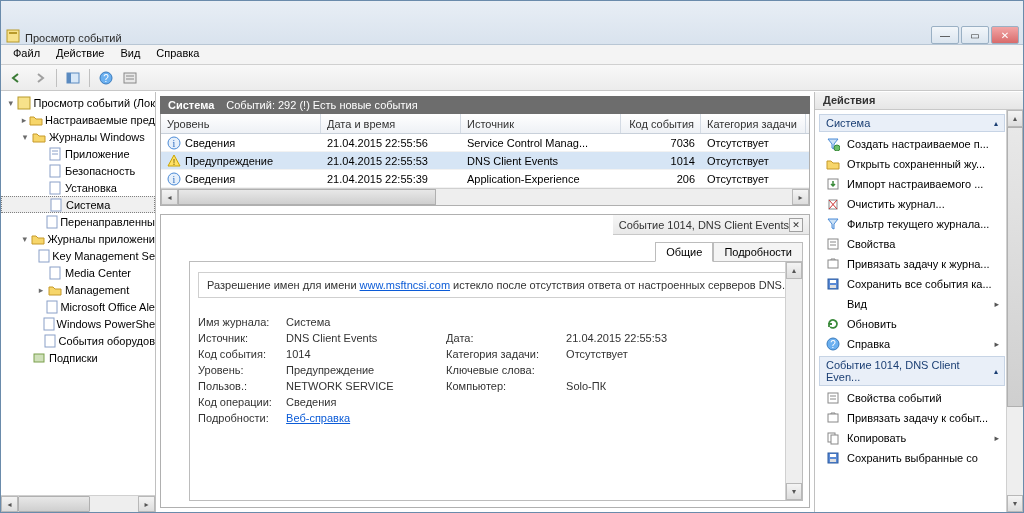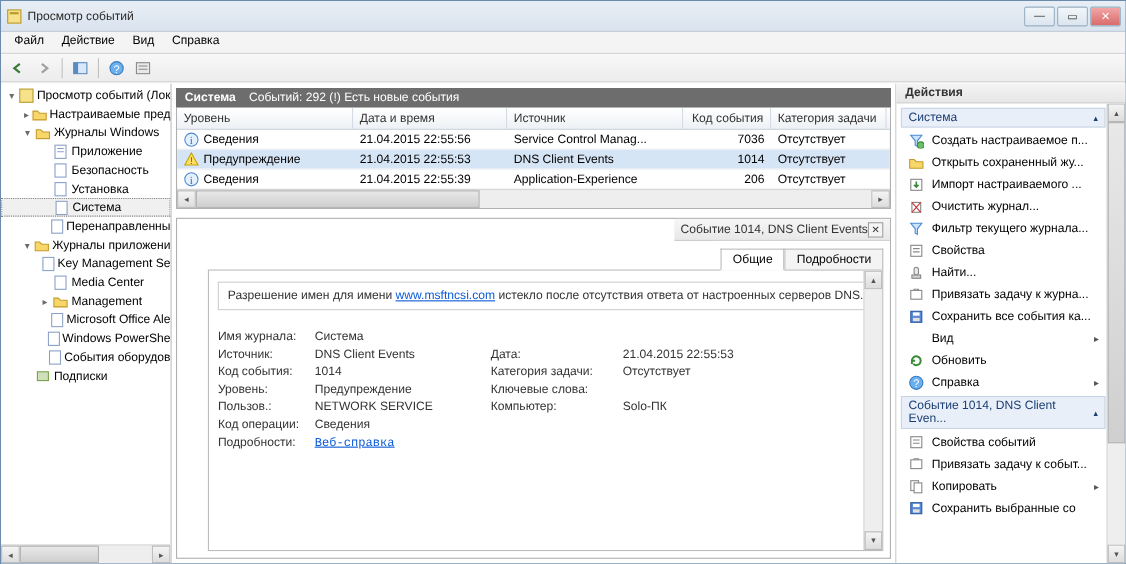--- a/index.html
+++ b/index.html
@@ -1,19 +1,19 @@
 <!DOCTYPE html>
 <html><head>
 <meta charset="utf-8">
 <style>
 * { box-sizing: border-box; margin: 0; padding: 0; }
 body { font-family: "Segoe UI", Tahoma, sans-serif; font-size: 11px; background: #fff; width: 1024px; height: 513px; overflow: hidden; position: relative; }
 
 .window { width:1024px; height:513px; border:1px solid #6a8bab; display:flex; flex-direction:column; background:#f0f0f0;}
-.titlebar { height:28px; background:linear-gradient(#e8eef5,#d9e3ee); display:flex; align-items:center; padding:0 4px; border-bottom:1px solid #b8c6d4;}
+.titlebar { height:44px; background:linear-gradient(#e8eef5,#d9e3ee); display:flex; align-items:flex-end; padding:0 4px; border-bottom:1px solid #b8c6d4;}
 .titlebar .ticn{width:16px;height:16px;margin-right:4px;display:inline-flex;align-items:center;justify-content:center;}
 .titlebar .title{flex:1;color:#2a2a2a;}
 .winbtns{display:flex;gap:2px;}
 .winbtn{width:28px;height:18px;background:linear-gradient(#f2f6fa,#dbe5ef);border:1px solid #9ab0c4;border-radius:2px;display:flex;align-items:center;justify-content:center;color:#333;font-size:10px;}
 .winbtn.close{background:linear-gradient(#f2a6a6,#d86b6b);color:#fff;}
 
 .menubar{height:20px;background:#f4f4f4;border-bottom:1px solid #d0d0d0;display:flex;align-items:stretch;padding:0 4px;}
 .menuitem{padding:2px 8px;cursor:default;}
 
 .toolbar{height:26px;background:linear-gradient(#f8f8f8,#ececec);border-bottom:1px solid #c8c8c8;display:flex;align-items:center;padding:0 4px;gap:2px;}
@@ -51,21 +51,21 @@
 .dhdr{height:20px;background:linear-gradient(#f6f6f6,#e8e8e8);border-bottom:1px solid #c8c8c8;display:flex;align-items:center;padding:0 6px;justify-content:space-between;color:#333;}
 .dhdr .x{width:14px;height:14px;border:1px solid #a0a0a0;display:flex;align-items:center;justify-content:center;font-size:9px;background:#f4f4f4;}
 .tabs{display:flex;padding:6px 6px 0 6px;gap:0;background:#fff;}
 .tab{padding:3px 10px;border:1px solid #bcbcbc;border-bottom:none;background:#f4f4f4;position:relative;top:1px;}
 .tab.active{background:#fff;border-bottom:1px solid #fff;z-index:2;}
 .tabbody{flex:1;margin:0 6px 6px 6px;border:1px solid #bcbcbc;background:#fff;padding:10px 8px;overflow:auto; position:relative;}
 .msgbox{border:1px solid #cfcfcf;padding:6px 8px;margin-bottom:18px;color:#333;}
 .msgbox a{color:#0b5bd7;text-decoration:underline;}
 .kv{display:grid;grid-template-columns:88px 160px 120px 160px;row-gap:4px;color:#333;}
 .kv .k{color:#333;}
-.kv a{color:#0b5bd7;text-decoration:underline;font-family:Liberation Mono, monospace;}
+.kv a{color:#0b5bd7;text-decoration:underline;}
 .tabbody .scrollv{position:absolute;right:0;top:0;bottom:0;width:17px;background:#f0f0f0;border-left:1px solid #d0d0d0;display:flex;flex-direction:column;}
 .scrollv .sb-btn{height:17px;background:linear-gradient(#f4f4f4,#ddd);border:1px solid #b8b8b8;display:flex;align-items:center;justify-content:center;font-size:8px;color:#555;}
 .scrollv .sb-track{flex:1;background:#eee;}
 
 .actions{width:208px;background:#fff;display:flex;flex-direction:column;}
 .actions .atitle{height:18px;background:linear-gradient(#f4f4f4,#e6e6e6);border-bottom:1px solid #c8c8c8;padding:2px 8px;font-weight:bold;color:#333;}
 .actions .inner{flex:1;overflow:hidden;position:relative;padding:2px 2px 2px 2px;}
 .asect{background:#e9eff8;border:1px solid #c7d4e5;padding:2px 6px;color:#1a3e73;display:flex;justify-content:space-between;align-items:center;margin:2px 16px 2px 2px;}
 .asect .up{font-size:8px;color:#1a3e73;}
 .aitem{display:flex;align-items:center;gap:6px;height:20px;padding:0 6px 0 8px;margin-right:16px;white-space:nowrap;overflow:hidden;text-overflow:ellipsis;cursor:default;}
@@ -475,29 +475,20 @@
                   <rect x="2" y="2" width="10" height="10" fill="#fff" stroke="#888"></rect>
                   <line x1="4" y1="5" x2="10" y2="5" stroke="#888"></line>
                   <line x1="4" y1="8" x2="10" y2="8" stroke="#888"></line>
                 </svg>
               </span>
               <span>Свойства</span>
             </div>
             <div class="aitem">
               <span class="aicn">
                 <svg width="14" height="14">
-                  <rect x="5" y="2" width="4" height="7" rx="2" fill="#e8e8e8" stroke="#888"></rect>
-                  <rect x="3" y="9" width="8" height="3" fill="#d0d0d0" stroke="#888"></rect>
-                </svg>
-              </span>
-              <span>Найти...</span>
-            </div>
-            <div class="aitem">
-              <span class="aicn">
-                <svg width="14" height="14">
                   <rect x="2" y="3" width="10" height="8" fill="#fff" stroke="#888"></rect>
                   <path d="M5 3v-1h4v1" fill="none" stroke="#888"></path>
                 </svg>
               </span>
               <span>Привязать задачу к журна...</span>
             </div>
             <div class="aitem">
               <span class="aicn">
                 <svg width="14" height="14">
                   <rect x="2" y="2" width="10" height="10" fill="#5a8ad6" stroke="#2a5aa0"></rect>

